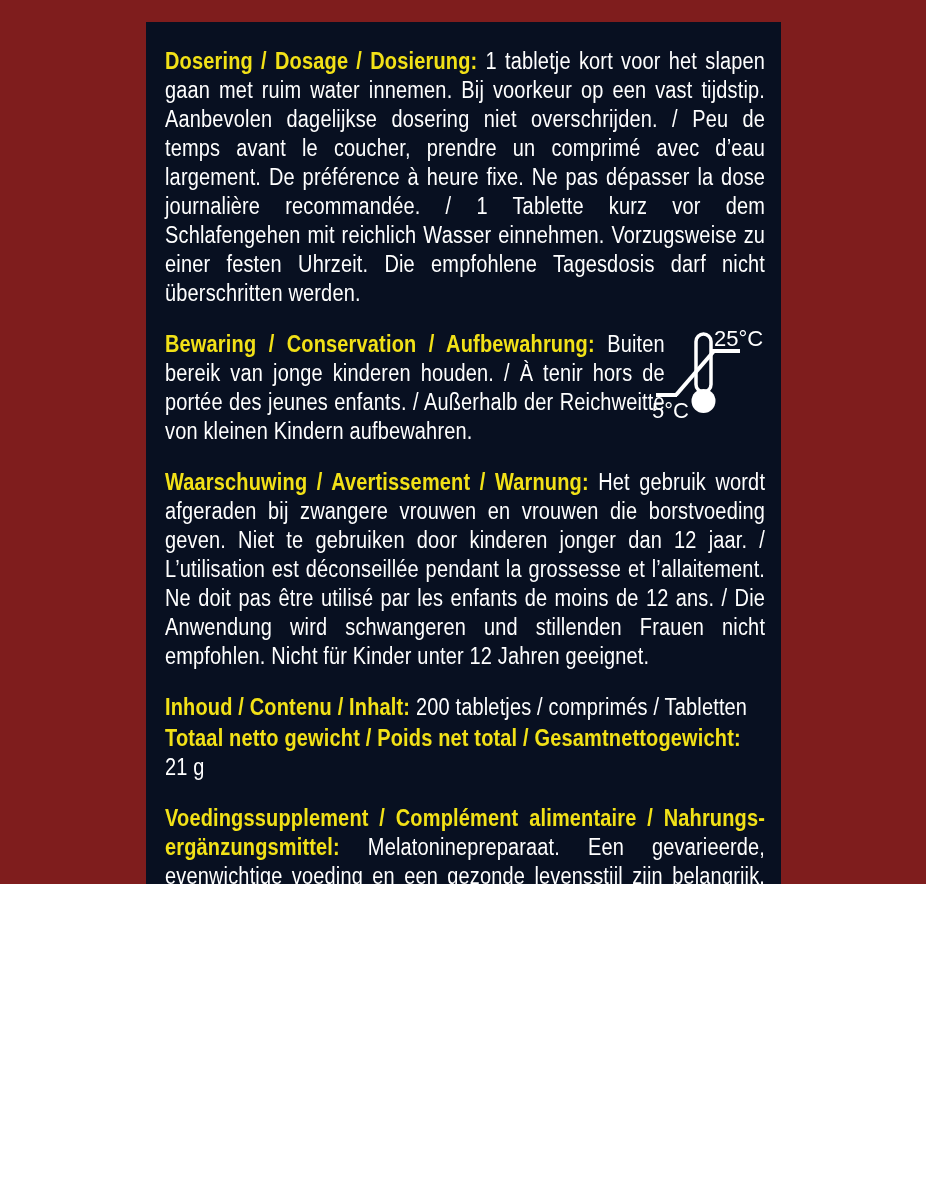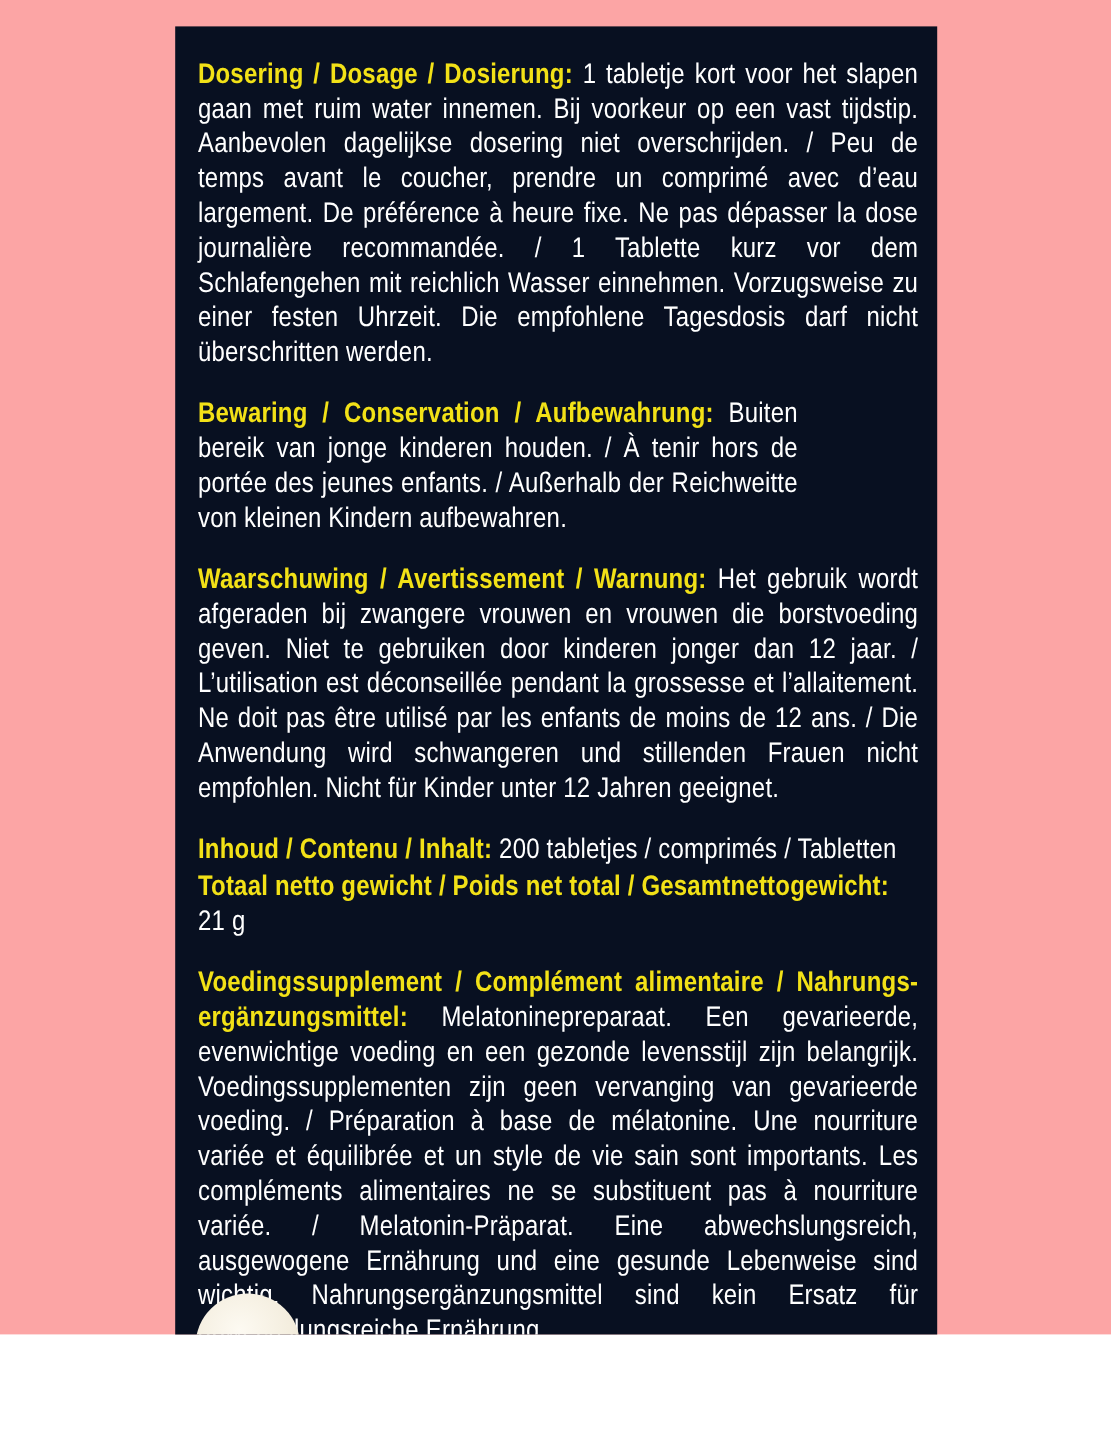--- a/index.html
+++ b/index.html
@@ -6,22 +6,22 @@
     margin: 0;
     padding: 0;
     width: 926px;
     height: 1200px;
     background: #ffffff;
     font-family: "Liberation Sans", "DejaVu Sans", sans-serif;
   }
   .page {
     position: relative;
     width: 926px;
-    height: 1112px;
-    background: #fca5a5;
+    height: 884px;
+    background: #7f1d1d;
     overflow: hidden;
   }
   .panel {
     position: absolute;
     left: 146px;
     top: 22px;
     width: 635px;
     height: 1156px;
     background: #081021;
     color: #ffffff;
@@ -110,20 +110,31 @@
 <body>
 
 <div class="page">
   <div class="panel">
     <div class="inner">
 
       <p class="copy"><span class="lbl">Dosering / Dosage / Dosierung:</span> <span>1 tabletje kort voor het slapen gaan met ruim water innemen. Bij voorkeur op een vast tijdstip. Aanbevolen dagelijkse dosering niet overschrijden. / Peu de temps avant le coucher, prendre un comprimé avec d’eau largement. De préférence à heure fixe. Ne pas dépasser la dose journalière recommandée. / 1 Tablette kurz vor dem Schlafengehen mit reichlich Wasser einnehmen. Vorzugsweise zu einer festen Uhrzeit. Die empfohlene Tagesdosis darf nicht überschritten werden.</span></p>
 
       <div class="storage-wrap">
         <p class="copy narrow"><span class="lbl">Bewaring / Conservation / Aufbewahrung:</span> <span>Buiten bereik van jonge kinderen houden. / À tenir hors de portée des jeunes enfants. / Außerhalb der Reichweitte von kleinen Kindern aufbewahren.</span></p>
+        <div class="thermo">
+          <svg viewBox="0 0 132 102" width="132" height="102" aria-hidden="true">
+            <rect x="46" y="12" width="15" height="58" rx="7.5"></rect>
+            <line x1="62" y1="29" x2="90" y2="29"></line>
+            <line x1="26" y1="73" x2="64" y2="29"></line>
+            <line x1="6" y1="73" x2="27" y2="73"></line>
+            <circle cx="53.5" cy="79" r="12"></circle>
+            <text class="ttext" x="64" y="24">25°C</text>
+            <text class="ttext" x="2" y="96">5°C</text>
+          </svg>
+        </div>
       </div>
 
       <p class="copy"><span class="lbl">Waarschuwing / Avertissement / Warnung:</span> <span>Het gebruik wordt afgeraden bij zwangere vrouwen en vrouwen die borstvoeding geven. Niet te gebruiken door kinderen jonger dan 12 jaar. / L’utilisation est déconseillée pendant la grossesse et l’allaitement. Ne doit pas être utilisé par les enfants de moins de 12 ans. / Die Anwendung wird schwangeren und stillenden Frauen nicht empfohlen. Nicht für Kinder unter 12 Jahren geeignet.</span></p>
 
       <p class="copy lineone"><span class="lbl">Inhoud / Contenu / Inhalt:</span> <span>200 tabletjes / comprimés / Tabletten</span></p>
 
       <p class="copy linetwo"><span class="lbl">Totaal netto gewicht / Poids net total / Gesamtnettogewicht:</span> <span>21 g</span></p>
 
       <p class="copy"><span class="lbl">Voedingssupplement / Complément alimentaire / Nahrungs-ergänzungsmittel:</span> <span>Melatoninepreparaat. Een gevarieerde, evenwichtige voeding en een gezonde levensstijl zijn belangrijk. Voedingssupplementen zijn geen vervanging van gevarieerde voeding. / Préparation à base de mélatonine. Une nourriture variée et équilibrée et un style de vie sain sont importants. Les compléments alimentaires ne se substituent pas à nourriture variée. / Melatonin-Präparat. Eine abwechslungsreich, ausgewogene Ernährung und eine gesunde Lebenweise sind wichtig. Nahrungsergänzungsmittel sind kein Ersatz für abwechslungsreiche Ernährung.</span></p>
 

